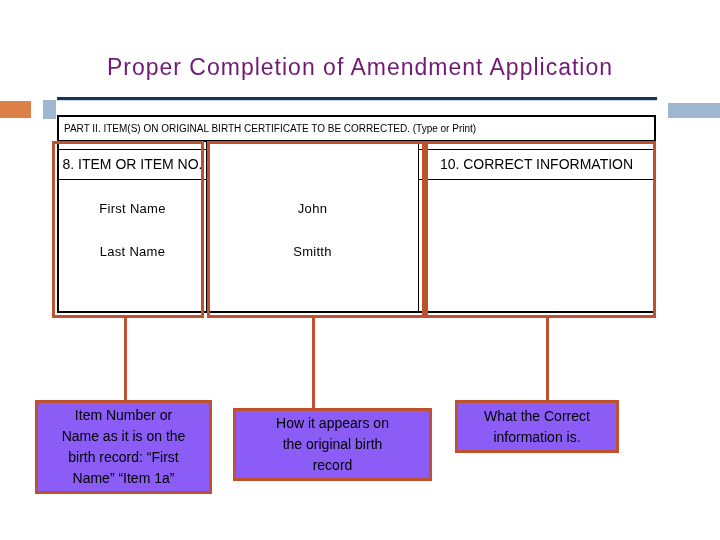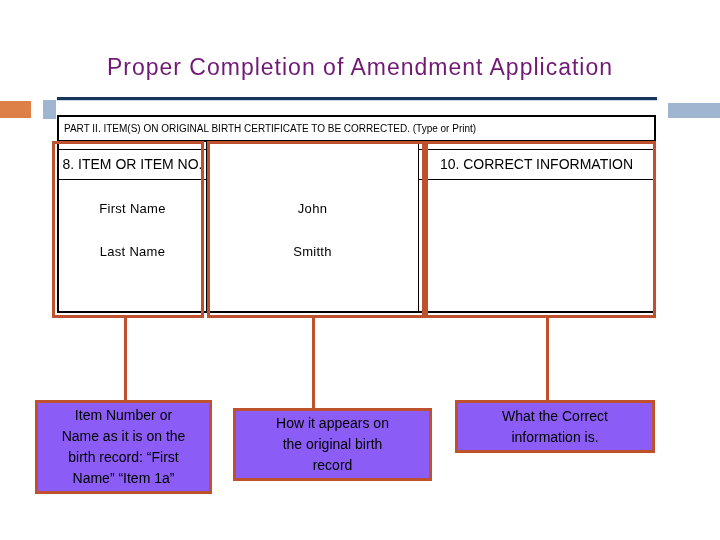--- a/index.html
+++ b/index.html
@@ -38,21 +38,21 @@
   .connector{position:absolute;width:3px;background:#c0512e;}
   .cn-1{left:124px;top:317px;height:84px;}
   .cn-2{left:312px;top:317px;height:92px;}
   .cn-3{left:546px;top:317px;height:84px;}
   
   .callout{position:absolute;border:3px solid #c0512e;background:#8b5cf6;box-sizing:border-box;
            display:flex;align-items:center;justify-content:center;text-align:center;
            font-size:14px;line-height:21px;white-space:pre-line;}
   .co-1{left:35px;top:400px;width:177px;height:94px;}
   .co-2{left:233px;top:408px;width:199px;height:73px;}
-  .co-3{left:455px;top:400px;width:200px;height:53px;}
+  .co-3{left:455px;top:400px;width:164px;height:53px;}
 </style>
 </head>
 <body>
 
 <div id="slide">
 
   <div class="title">Proper Completion of Amendment Application</div>
 
   <div class="rule-navy"></div>
   <div class="deco-orange"></div>

